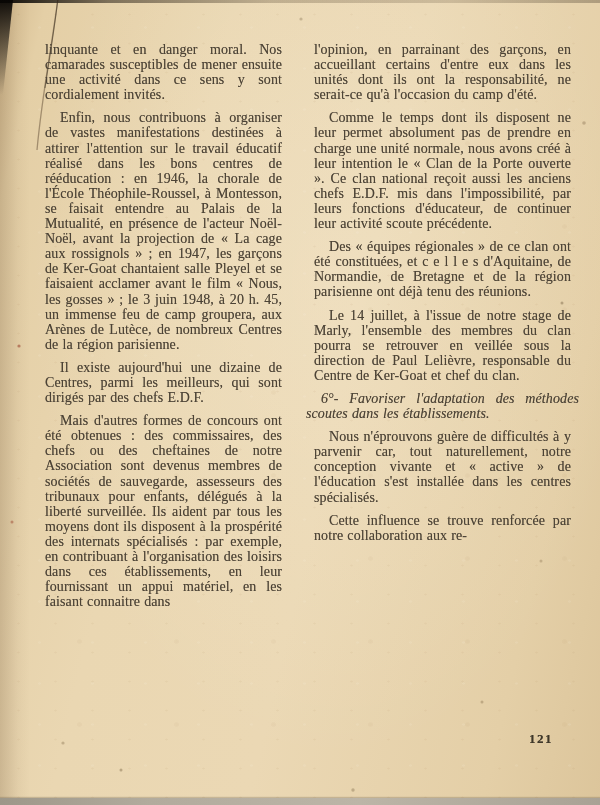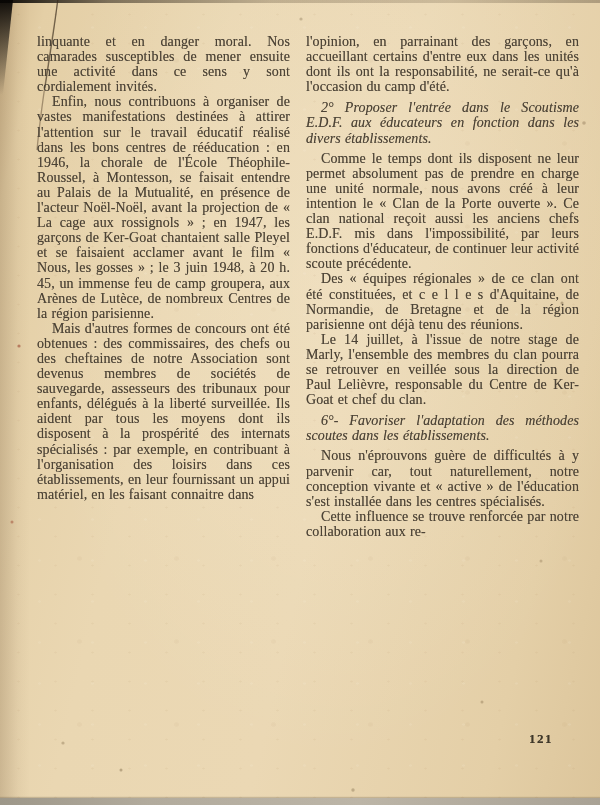--- a/index.html
+++ b/index.html
@@ -65,21 +65,21 @@
     font-family:"Liberation Serif","DejaVu Serif",serif;
     font-size:14px;line-height:15.1px;
     color:var(--ink,#4c4336);
     text-align:justify;
     hyphens:auto;-webkit-hyphens:auto;
     word-spacing:0.5px;letter-spacing:0.1px;
     text-shadow:0 0 0.5px rgba(76,67,54,0.55);
   }
   .column.left{width:253px;flex:none;}
   .column.right{flex:1;}
-  .column p{margin:0;}
+  .column p{margin:8px;}
   .column p.indent{text-indent:15px;}
   .column p.heading{text-indent:15px;font-style:italic;margin:6px 0 5px;}
   .page-number{
     position:absolute;top:731px;right:47px;
     font-family:"Liberation Serif","DejaVu Serif",serif;
     font-size:13px;font-weight:bold;letter-spacing:1.5px;
     color:#3e3729;
     text-shadow:0 0 0.5px rgba(62,55,41,0.6);
   }
 </style>
@@ -93,25 +93,25 @@
   <svg class="crease" width="90" height="170" viewBox="0 0 90 170">
     <path d="M58,-2 C52,45 42,95 37,150" fill="none" stroke="rgba(80,60,40,0.45)" stroke-width="1.3"></path>
     <path d="M58,-2 C55,25 50,55 45,88" fill="none" stroke="rgba(40,30,20,0.45)" stroke-width="1.1"></path>
   </svg>
   <div class="specks"></div>
 
   <div class="columns">
     <div class="column left" lang="fr">
         <p class="plain">linquante et en danger moral. Nos camarades susceptibles de mener ensuite une activité dans ce sens y sont cordialement invités.</p>
         <p class="indent">Enfin, nous contribuons à organiser de vastes manifestations destinées à attirer l'attention sur le travail éducatif réalisé dans les bons centres de rééducation : en 1946, la chorale de l'École Théophile-Roussel, à Montesson, se faisait entendre au Palais de la Mutualité, en présence de l'acteur Noël-Noël, avant la projection de « La cage aux rossignols » ; en 1947, les garçons de Ker-Goat chantaient salle Pleyel et se faisaient acclamer avant le film « Nous, les gosses » ; le 3 juin 1948, à 20 h. 45, un immense feu de camp groupera, aux Arènes de Lutèce, de nombreux Centres de la région parisienne.</p>
+        <p class="indent">Il existe aujourd'hui une dizaine de Centres, parmi les meilleurs, qui sont dirigés par des chefs E.D.F.</p>
         <p class="indent">Mais d'autres formes de concours ont été obtenues : des commissaires, des chefs ou des cheftaines de notre Association sont devenus membres de sociétés de sauvegarde, assesseurs des tribunaux pour enfants, délégués à la liberté surveillée. Ils aident par tous les moyens dont ils disposent à la prospérité des internats spécialisés : par exemple, en contribuant à l'organisation des loisirs dans ces établissements, en leur fournissant un appui matériel, en les faisant connaitre dans</p>
       </div>
     <div class="column right" lang="fr">
         <p class="plain">l'opinion, en parrainant des garçons, en accueillant certains d'entre eux dans les unités dont ils ont la responsabilité, ne serait-ce qu'à l'occasion du camp d'été.</p>
-        <p class="heading">2° Proposer l'entrée dans le Scoutisme E.D.F. aux éducateurs en fonction dans les divers établissements.</p>
         <p class="indent">Comme le temps dont ils disposent ne leur permet absolument pas de prendre en charge une unité normale, nous avons créé à leur intention le « Clan de la Porte ouverte ». Ce clan national reçoit aussi les anciens chefs E.D.F. mis dans l'impossibilité, par leurs fonctions d'éducateur, de continuer leur activité scoute précédente.</p>
         <p class="indent">Des « équipes régionales » de ce clan ont été constituées, et c&nbsp;e&nbsp;l&nbsp;l&nbsp;e&nbsp;s d'Aquitaine, de Normandie, de Bretagne et de la région parisienne ont déjà tenu des réunions.</p>
         <p class="indent">Le 14 juillet, à l'issue de notre stage de Marly, l'ensemble des membres du clan pourra se retrouver en veillée sous la direction de Paul Lelièvre, responsable du Centre de Ker-Goat et chef du clan.</p>
         <p class="heading">6°- Favoriser l'adaptation des méthodes scoutes dans les établissements.</p>
         <p class="indent">Nous n'éprouvons guère de difficultés à y parvenir car, tout naturellement, notre conception vivante et « active » de l'éducation s'est installée dans les centres spécialisés.</p>
         <p class="indent">Cette influence se trouve renforcée par notre collaboration aux re-</p>
       </div>
   </div>
 
   <div class="page-number">121</div>

